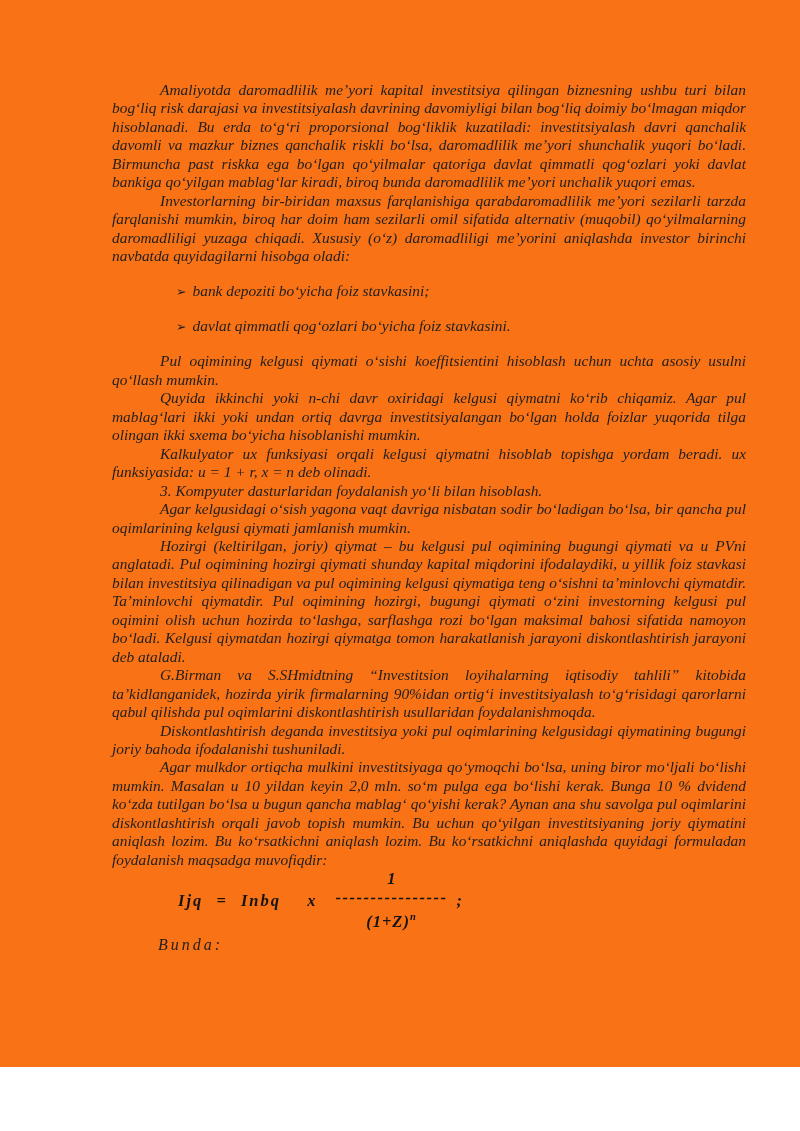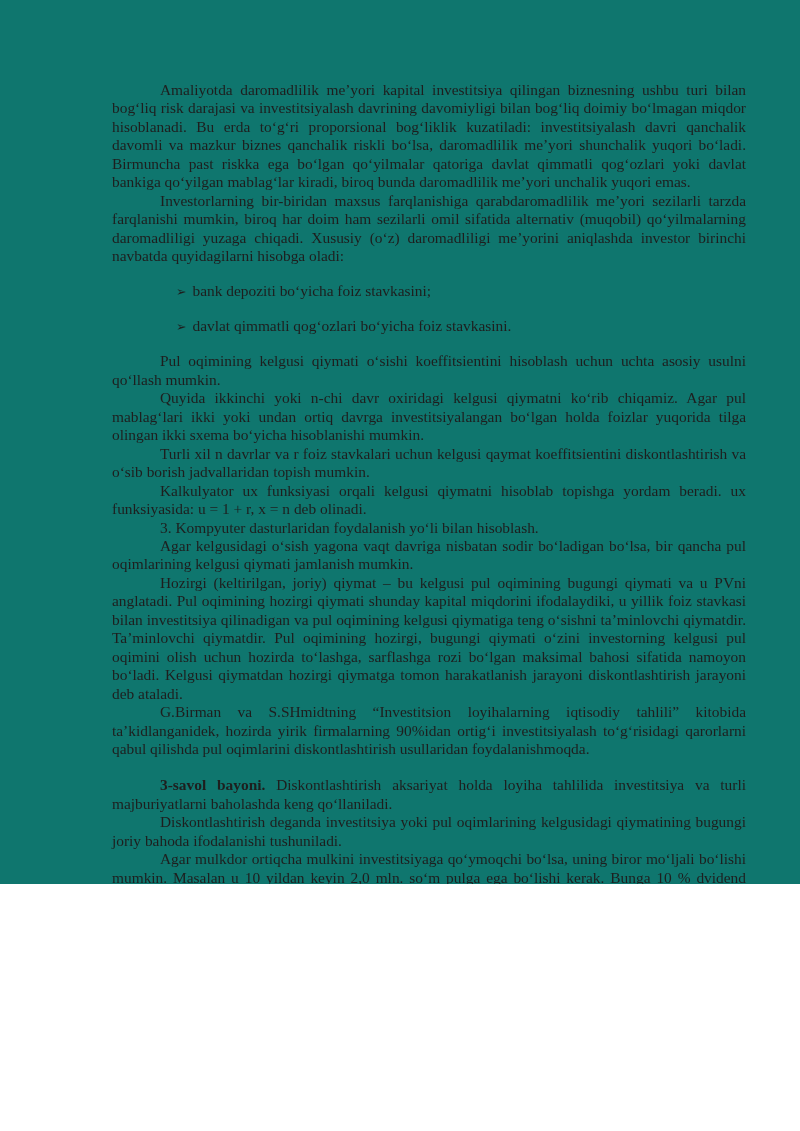--- a/index.html
+++ b/index.html
@@ -3,24 +3,25 @@
 <meta charset="utf-8">
 <style>
   html, body { margin: 0; padding: 0; }
   body {
     width: 800px; height: 1131px;
     background: #ffffff;
     font-family: "Liberation Serif", serif;
   }
   .page {
     position: relative;
-    width: 800px; height: 884px;
-    background: #0f766e;
+    width: 800px; height: 1067px;
+    background: #f97316;
     color: #1e1e1e;
     overflow: hidden;
+    font-style: italic;
   }
   .doc {
     position: absolute;
     left: 112px; top: 81px;
     width: 634px;
   }
   p.body {
     margin: 0;
     text-indent: 48px;
     text-align: justify;
@@ -75,27 +76,25 @@
 <div class="page">
   <div class="doc">
 
     <div>
         <p class="body">Amaliyotda daromadlilik me’yori kapital investitsiya qilingan biznesning ushbu turi bilan bog‘liq risk darajasi va investitsiyalash davrining davomiyligi bilan bog‘liq doimiy bo‘lmagan miqdor hisoblanadi. Bu erda to‘g‘ri proporsional bog‘liklik kuzatiladi: investitsiyalash davri qanchalik davomli va mazkur biznes qanchalik riskli bo‘lsa, daromadlilik me’yori shunchalik yuqori bo‘ladi. Birmuncha past riskka ega bo‘lgan qo‘yilmalar qatoriga davlat qimmatli qog‘ozlari yoki davlat bankiga qo‘yilgan mablag‘lar kiradi, biroq bunda daromadlilik me’yori unchalik yuqori emas.</p>
         <p class="body">Investorlarning bir-biridan maxsus farqlanishiga qarabdaromadlilik me’yori sezilarli tarzda farqlanishi mumkin, biroq har doim ham sezilarli omil sifatida alternativ (muqobil) qo‘yilmalarning daromadliligi yuzaga chiqadi. Xususiy (o‘z) daromadliligi me’yorini aniqlashda investor birinchi navbatda quyidagilarni hisobga oladi:</p>
         <p class="bullet"><span class="glyph">➢</span>bank depoziti bo‘yicha foiz stavkasini;</p>
         <p class="bullet"><span class="glyph">➢</span>davlat qimmatli qog‘ozlari bo‘yicha foiz stavkasini.</p>
         <p class="body">Pul oqimining kelgusi qiymati o‘sishi koeffitsientini hisoblash uchun uchta asosiy usulni qo‘llash mumkin.</p>
         <p class="body">Quyida ikkinchi yoki n-chi davr oxiridagi kelgusi qiymatni ko‘rib chiqamiz. Agar pul mablag‘lari ikki yoki undan ortiq davrga investitsiyalangan bo‘lgan holda foizlar yuqorida tilga olingan ikki sxema bo‘yicha hisoblanishi mumkin.</p>
-        <p class="body">Turli xil n davrlar va r foiz stavkalari uchun kelgusi qaymat koeffitsientini diskontlashtirish va o‘sib borish jadvallaridan topish mumkin.</p>
         <p class="body">Kalkulyator ux funksiyasi orqali kelgusi qiymatni hisoblab topishga yordam beradi. ux funksiyasida: u = 1 + r, x = n deb olinadi.</p>
         <p class="body">3. Kompyuter dasturlaridan foydalanish yo‘li bilan hisoblash.</p>
         <p class="body">Agar kelgusidagi o‘sish yagona vaqt davriga nisbatan sodir bo‘ladigan bo‘lsa, bir qancha pul oqimlarining kelgusi qiymati jamlanish mumkin.</p>
         <p class="body">Hozirgi (keltirilgan, joriy) qiymat – bu kelgusi pul oqimining bugungi qiymati va u PVni anglatadi. Pul oqimining hozirgi qiymati shunday kapital miqdorini ifodalaydiki, u yillik foiz stavkasi bilan investitsiya qilinadigan va pul oqimining kelgusi qiymatiga teng o‘sishni ta’minlovchi qiymatdir. Ta’minlovchi qiymatdir. Pul oqimining hozirgi, bugungi qiymati o‘zini investorning kelgusi pul oqimini olish uchun hozirda to‘lashga, sarflashga rozi bo‘lgan maksimal bahosi sifatida namoyon bo‘ladi. Kelgusi qiymatdan hozirgi qiymatga tomon harakatlanish jarayoni diskontlashtirish jarayoni deb ataladi.</p>
         <p class="body">G.Birman va S.SHmidtning “Investitsion loyihalarning iqtisodiy tahlili” kitobida ta’kidlanganidek, hozirda yirik firmalarning 90%idan ortig‘i investitsiyalash to‘g‘risidagi qarorlarni qabul qilishda pul oqimlarini diskontlashtirish usullaridan foydalanishmoqda.</p>
-        <p class="body gap-before"><b>3-savol bayoni.</b> Diskontlashtirish aksariyat holda loyiha tahlilida investitsiya va turli majburiyatlarni baholashda keng qo‘llaniladi.</p>
         <p class="body">Diskontlashtirish deganda investitsiya yoki pul oqimlarining kelgusidagi qiymatining bugungi joriy bahoda ifodalanishi tushuniladi.</p>
         <p class="body">Agar mulkdor ortiqcha mulkini investitsiyaga qo‘ymoqchi bo‘lsa, uning biror mo‘ljali bo‘lishi mumkin. Masalan u 10 yildan keyin 2,0 mln. so‘m pulga ega bo‘lishi kerak. Bunga 10 % dvidend ko‘zda tutilgan bo‘lsa u bugun qancha mablag‘ qo‘yishi kerak? Aynan ana shu savolga pul oqimlarini diskontlashtirish orqali javob topish mumkin. Bu uchun qo‘yilgan investitsiyaning joriy qiymatini aniqlash lozim. Bu ko‘rsatkichni aniqlash lozim. Bu ko‘rsatkichni aniqlashda quyidagi formuladan foydalanish maqsadga muvofiqdir:</p>
       </div>
 
     <div class="formula">
       <div class="formula-row">
         <span class="formula-lhs">Ijq = Inbq  x</span>
         <span class="fraction">
           <span class="frac-num">1</span>
           <span class="frac-dashes">----------------</span>

